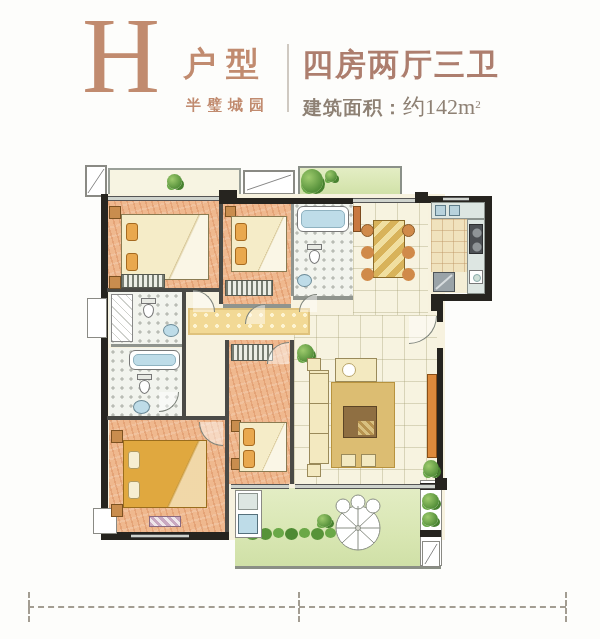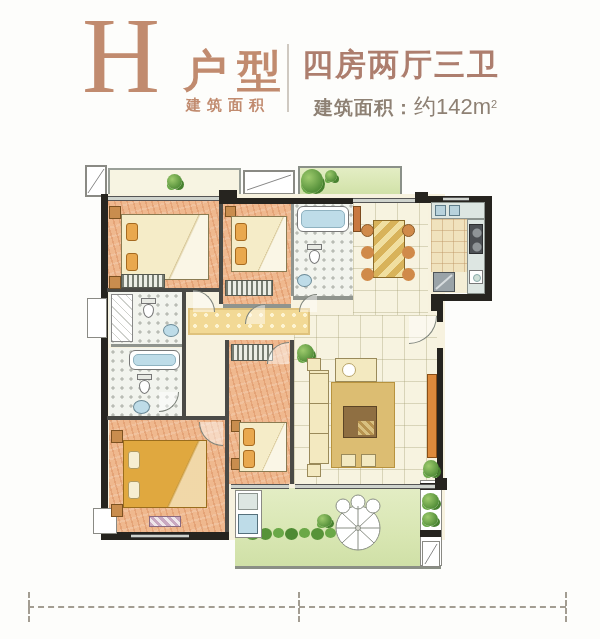--- a/index.html
+++ b/index.html
@@ -3,27 +3,27 @@
 <meta charset="utf-8">
 <style>
   html,body{margin:0;padding:0;}
   body{font-family:"Liberation Sans", sans-serif;}
   .stage{position:relative;width:600px;height:639px;background:#fdfdfb;overflow:hidden;}
 
   
   .hletter{position:absolute;left:82px;top:2px;font-family:"Liberation Serif", serif;
     font-size:108px;line-height:1;color:var(--accent,#c18b6f);font-weight:500;}
   .unitlabel{position:absolute;left:183px;top:42px;font-family:"Liberation Serif", serif;
-    font-size:44px;letter-spacing:10px;color:var(--accent,#c18b6f);font-weight:600;}
+    font-size:33px;letter-spacing:10px;color:var(--accent,#c18b6f);font-weight:600;}
   .projname{position:absolute;left:186px;top:96px;font-family:"Liberation Serif", serif;
     font-size:15px;letter-spacing:6px;color:var(--accent,#c18b6f);font-weight:600;}
   .hdivider{position:absolute;left:287px;top:44px;width:2px;height:68px;background:#cfc9c1;}
   .summary{position:absolute;left:302px;top:44px;font-family:Liberation Serif, serif;
     font-size:31px;letter-spacing:2px;color:var(--summary-text,#ad7e6e);font-weight:700;}
-  .arealine{position:absolute;left:314px;top:92px;color:var(--area-text,#8e8174);}
+  .arealine{position:absolute;left:303px;top:92px;color:var(--area-text,#8e8174);font-family:Liberation Serif, serif;}
   .arealine .lbl{font-size:19px;font-weight:700;letter-spacing:1px;}
   .arealine .val{font-size:22px;font-weight:500;}
   .arealine sup{font-size:11px;}
 
   
   .plan{position:absolute;left:85px;top:158px;width:410px;height:424px;}
   .plan *{position:absolute;box-sizing:border-box;}
   .base{left:16px;top:36px;width:344px;height:346px;background:#f7f2df;}
 
   .wood{background-color:var(--wood-floor,#efb88e);
@@ -75,21 +75,21 @@
   .bline{position:absolute;left:28px;top:606px;width:538px;border-top:2px dashed #a39d92;}
   .btick{position:absolute;top:592px;height:30px;border-left:2px dashed #a39d92;}
 </style>
 </head>
 <body>
 
 <div class="stage">
 
   <div class="hletter">H</div>
   <div class="unitlabel">户型</div>
-  <div class="projname">建筑面积</div>
+  <div class="projname">半璧城园</div>
   <div class="hdivider"></div>
   <div class="summary">四房两厅三卫</div>
   <div class="arealine">
     <span class="lbl">建筑面积：</span><span class="val">约142m</span><sup>2</sup>
   </div>
 
   <div class="plan">
 
     <div class="whitebox" style="left:0;top:7px;width:22px;height:32px;">
       <svg width="18" height="28" style="left:0;top:0;">

